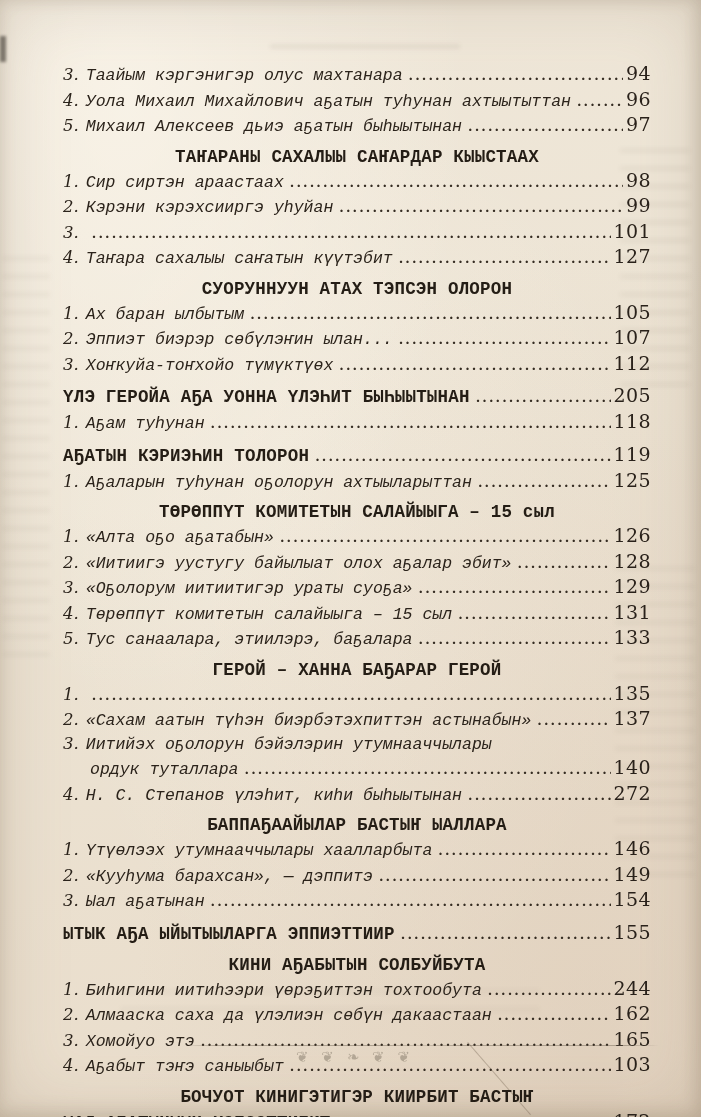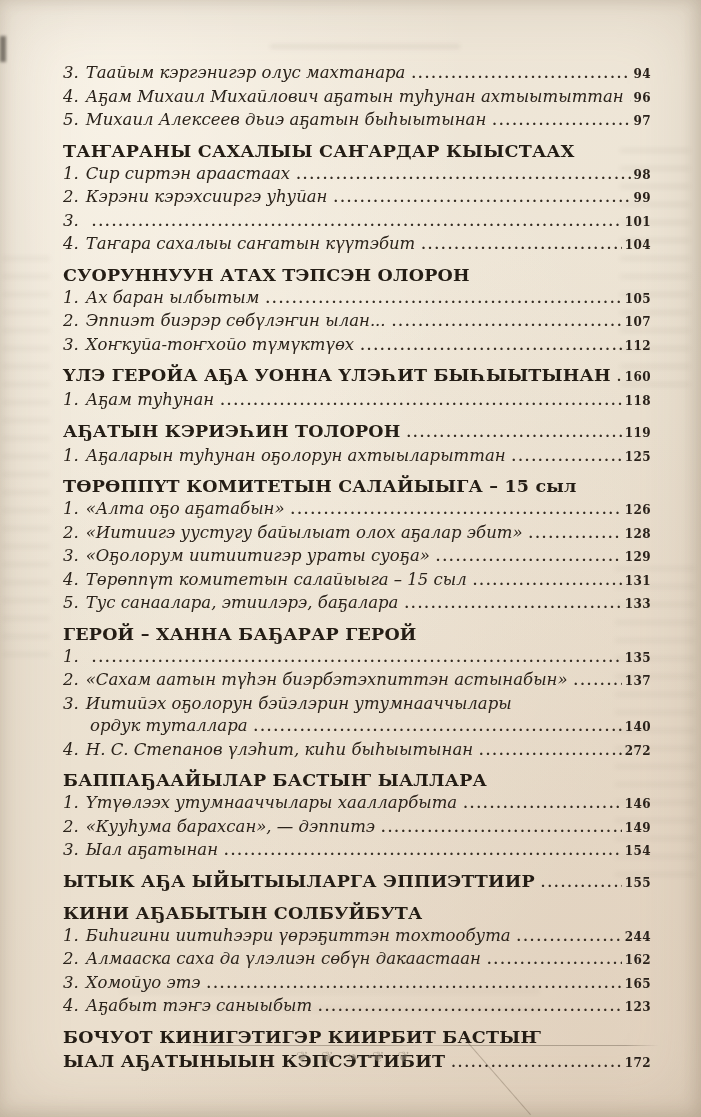--- a/index.html
+++ b/index.html
@@ -18,31 +18,31 @@
       linear-gradient(165deg, #f0e8da 0%, #ece3d3 45%, #e9dcca 100%);
     box-shadow: inset 0 0 70px rgba(130,110,88,.22), inset -5px 0 16px rgba(130,110,88,.18), inset 0 -6px 18px rgba(130,110,88,.14);
   }
   .toc { position:absolute; left:63px; right:50px; top:62px; }
   .row { display:flex; align-items:baseline; line-height:22.5px; }
   .item-row { font-style:italic; font-size:16.5px; color:#2b231b; }
   .item-row .num { margin-right:7px; white-space:pre; }
   .item-row.cont { padding-left:27px; }
   .heading-row {
     font-weight:bold; font-size:17.5px; line-height:24px;
-    letter-spacing:.2px; color:#241d15;
+    letter-spacing:.2px; color:#241d15;justify-content:center;
   }
   .section { margin-top:6px; }
-  .t { white-space:nowrap; }
+  .t { white-space:nowrap;font-family:Liberation Mono, monospace; }
   .dots {
     flex:1 1 auto; overflow:hidden; white-space:nowrap;
     font-style:normal; font-weight:700; font-size:13px;
     letter-spacing:2.1px; margin:0 3px 0 6px; color:#352c22;
   }
   .dots::after { content:"......................................................................................................................................................"; }
-  .pg { font-style:normal; font-weight:700; font-size:12px; letter-spacing:.4px; color:#29211a; }
+  .pg { font-style:normal; font-weight:400; font-size:19px; letter-spacing:.4px; color:#29211a; }
 
   
   .smudge { position:absolute; filter:blur(2.2px); opacity:.55; pointer-events:none; }
   .smudge-lines {
     background:repeating-linear-gradient(0deg, transparent 0 13px, rgba(118,108,92,.17) 13px 18px);
   }
   .edge-mark { position:absolute; left:0; top:36px; width:6px; height:26px;
     background:rgba(45,40,33,.55); filter:blur(1.6px); }
   .crease { position:absolute; left:468px; top:1042px; width:96px; height:1px;
     background:rgba(112,96,78,.38); transform:rotate(49deg); transform-origin:left top; filter:blur(.4px); }
@@ -70,21 +70,21 @@
 
   <div class="toc">
       <div class="row item-row">
         <span class="num">3.</span>
         <span class="t">Таайым кэргэнигэр олус махтанара</span>
         <span class="dots"></span>
         <span class="pg">94</span>
       </div>
       <div class="row item-row">
         <span class="num">4.</span>
-        <span class="t">Аҕам Михаил Михайлович аҕатын туһунан ахтыытыттан</span>
+        <span class="t">Уола Михаил Михайлович аҕатын туһунан ахтыытыттан</span>
         <span class="dots"></span>
         <span class="pg">96</span>
       </div>
       <div class="row item-row">
         <span class="num">5.</span>
         <span class="t">Михаил Алексеев дьиэ аҕатын быһыытынан</span>
         <span class="dots"></span>
         <span class="pg">97</span>
       </div>
       <div class="section">
@@ -105,21 +105,21 @@
         </div>
         <div class="row item-row">
           <span class="num">3.</span>
           <span class="dots"></span>
           <span class="pg">101</span>
         </div>
         <div class="row item-row">
           <span class="num">4.</span>
           <span class="t">Таҥара сахалыы саҥатын күүтэбит</span>
           <span class="dots"></span>
-          <span class="pg">104</span>
+          <span class="pg">127</span>
         </div>
       </div>
       <div class="section">
         <div class="row heading-row">
           <span class="t">СУОРУННУУН АТАХ ТЭПСЭН ОЛОРОН</span>
         </div>
         <div class="row item-row">
           <span class="num">1.</span>
           <span class="t">Ах баран ылбытым</span>
           <span class="dots"></span>
@@ -135,21 +135,21 @@
           <span class="num">3.</span>
           <span class="t">Хоҥкуйа-тоҥхойо түмүктүөх</span>
           <span class="dots"></span>
           <span class="pg">112</span>
         </div>
       </div>
       <div class="section">
         <div class="row heading-row">
           <span class="t">ҮЛЭ ГЕРОЙА АҔА УОННА ҮЛЭҺИТ БЫҺЫЫТЫНАН</span>
           <span class="dots"></span>
-          <span class="pg">160</span>
+          <span class="pg">205</span>
         </div>
         <div class="row item-row">
           <span class="num">1.</span>
           <span class="t">Аҕам туһунан</span>
           <span class="dots"></span>
           <span class="pg">118</span>
         </div>
       </div>
       <div class="section">
         <div class="row heading-row">
@@ -279,21 +279,21 @@
         <div class="row item-row">
           <span class="num">3.</span>
           <span class="t">Хомойуо этэ</span>
           <span class="dots"></span>
           <span class="pg">165</span>
         </div>
         <div class="row item-row">
           <span class="num">4.</span>
           <span class="t">Аҕабыт тэҥэ саныыбыт</span>
           <span class="dots"></span>
-          <span class="pg">123</span>
+          <span class="pg">103</span>
         </div>
       </div>
       <div class="section">
         <div class="row heading-row">
           <span class="t">БОЧУОТ КИНИГЭТИГЭР КИИРБИТ БАСТЫҤ</span>
         </div>
         <div class="row heading-row">
           <span class="t">ЫАЛ АҔАТЫНЫЫН КЭПСЭТТИБИТ</span>
           <span class="dots"></span>
           <span class="pg">172</span>

